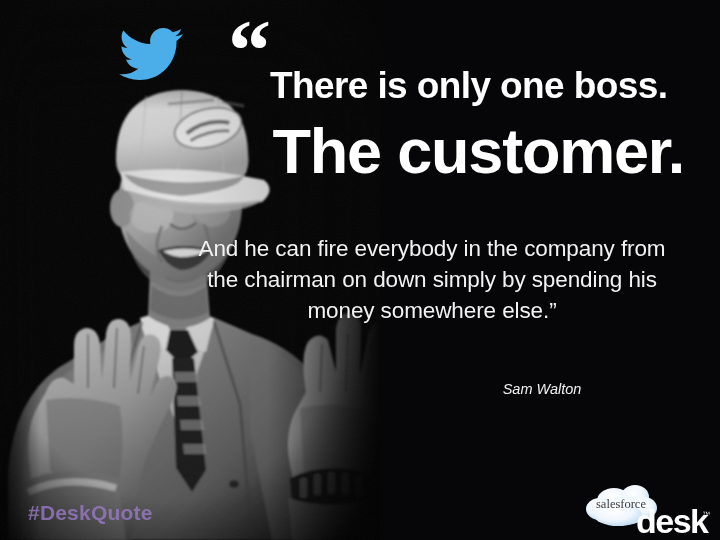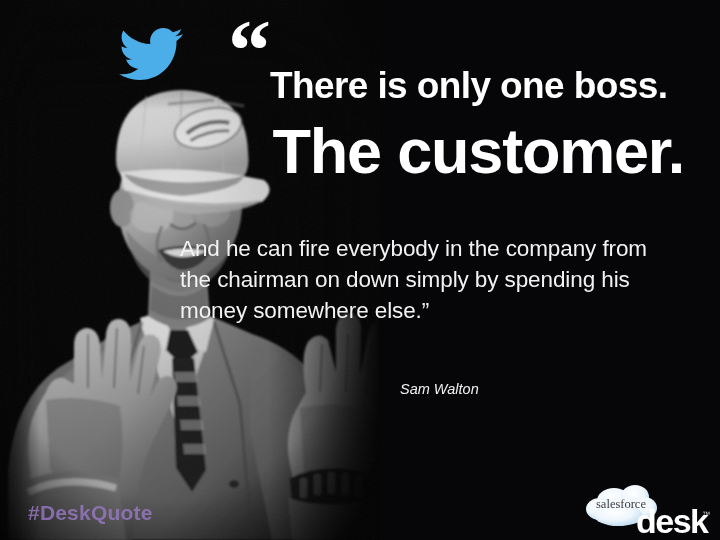--- a/index.html
+++ b/index.html
@@ -74,33 +74,33 @@
     font-weight: bold;
     line-height: 1.05;
     color: #ffffff;
     letter-spacing: -1.2px;
   }
   #body {
     position: absolute;
     left: 180px;
     top: 233px;
     width: 504px;
-    text-align: left;
+    text-align: center;
     font-size: 22.5px;
     line-height: 1.38;
     color: #f2f2f2;
     font-weight: normal;
     letter-spacing: -0.1px;
   }
   #attribution {
     position: absolute;
     left: 400px;
     top: 381px;
     width: 284px;
-    text-align: left;
+    text-align: center;
     font-size: 14.5px;
     font-style: italic;
     color: #f0f0f0;
   }
 
   
   #hashtag {
     position: absolute;
     left: 28px;
     top: 501px;

